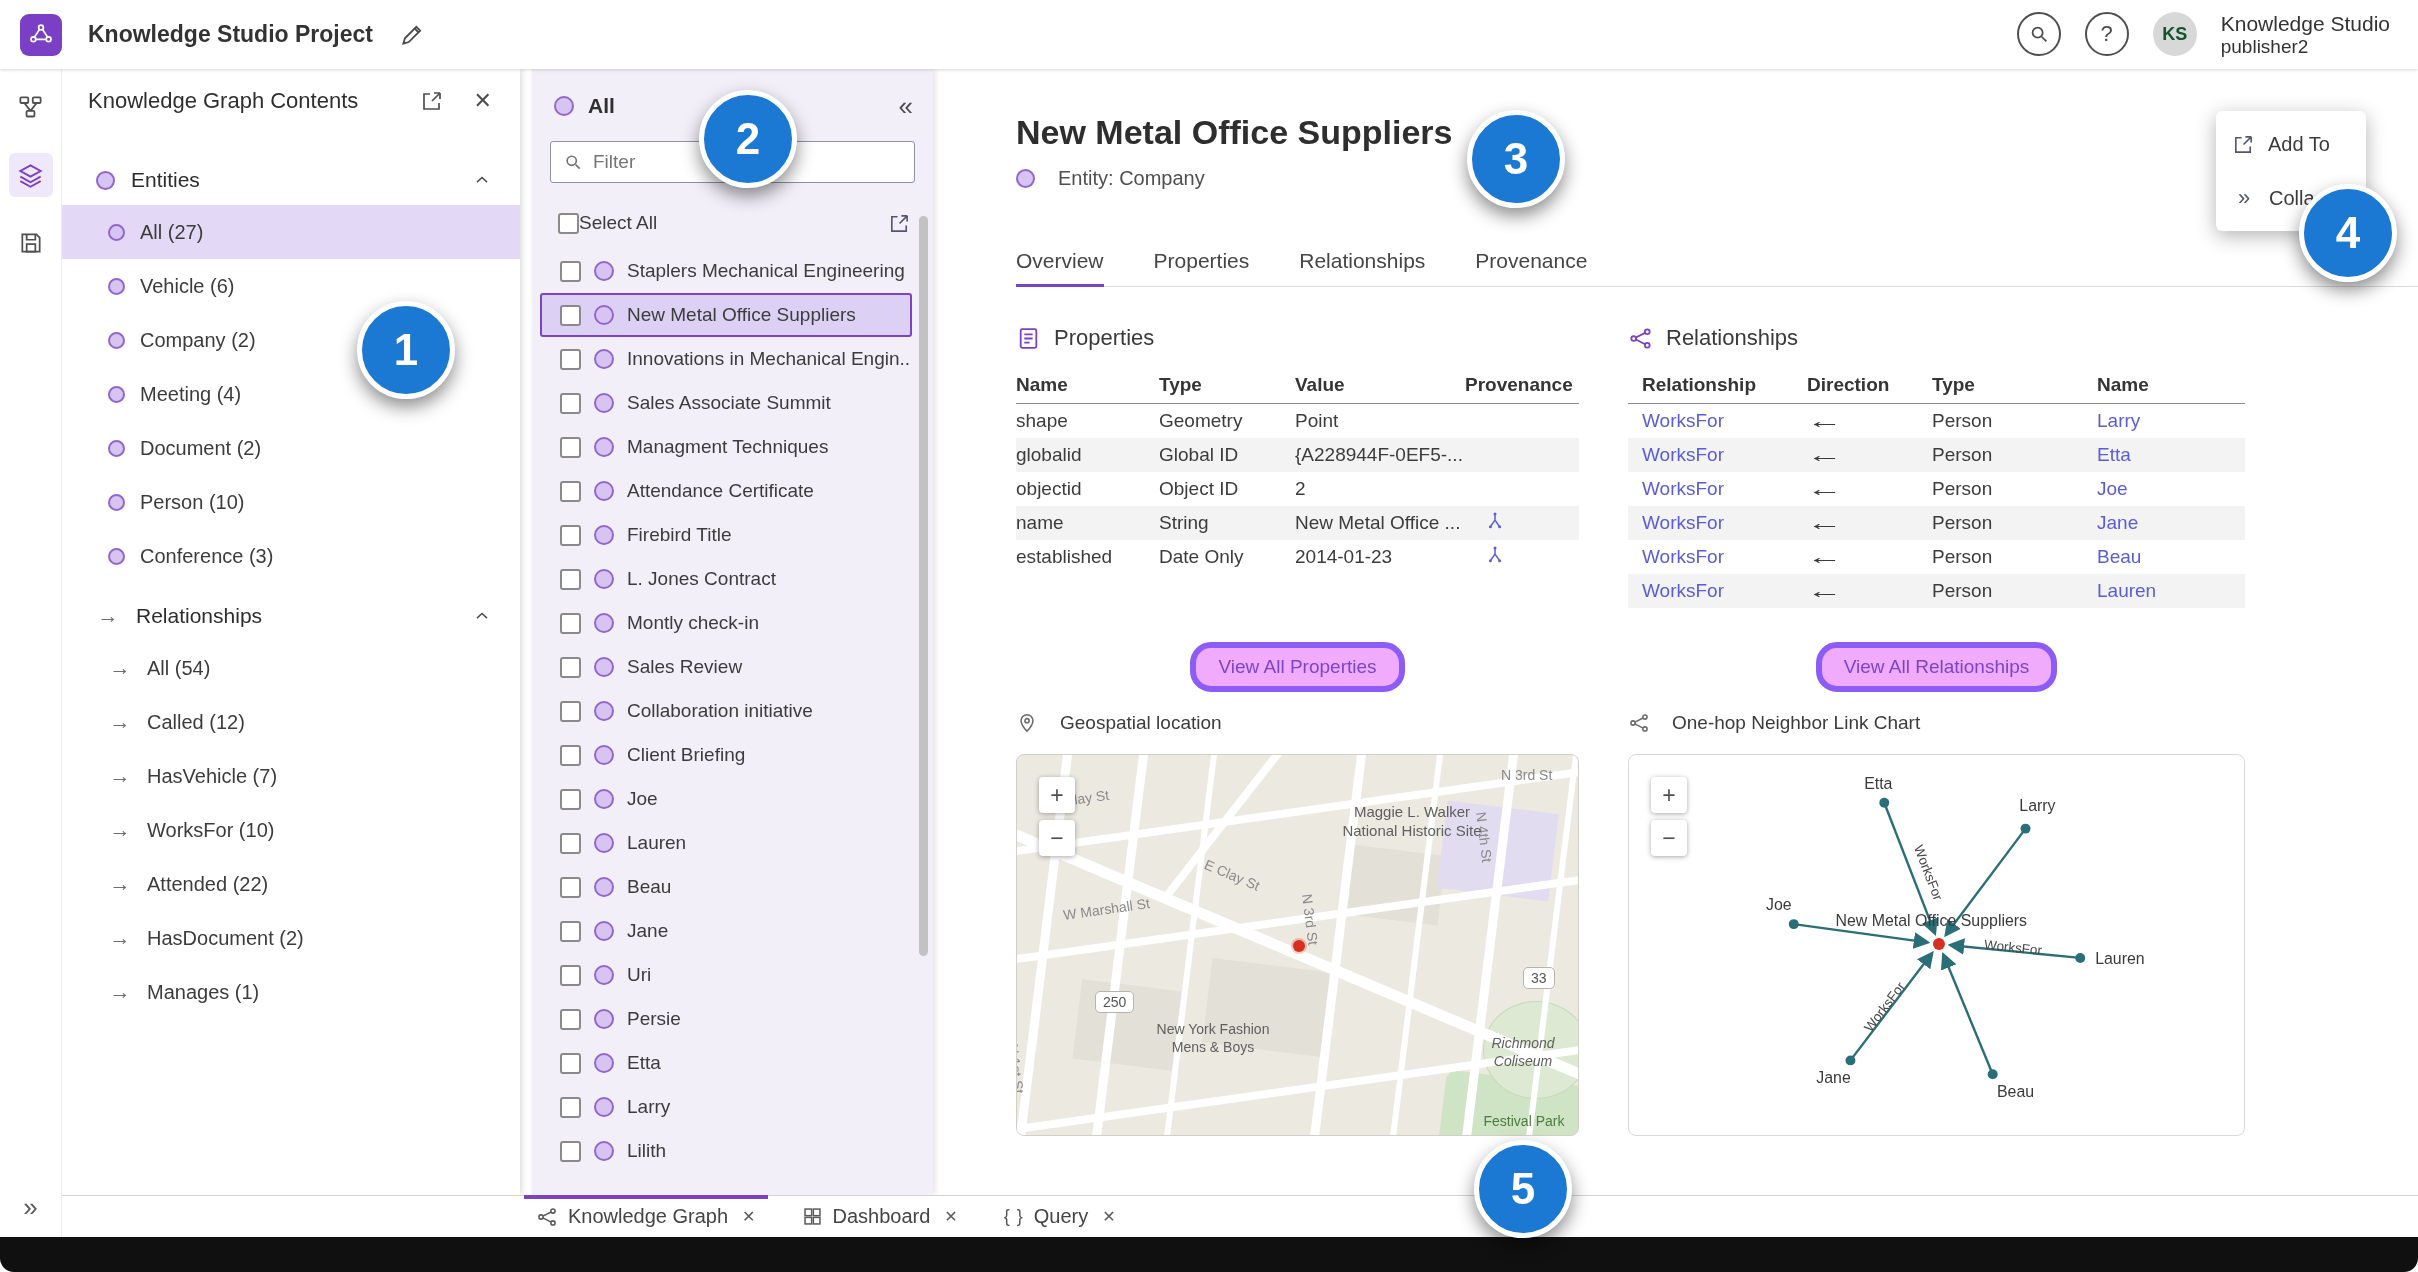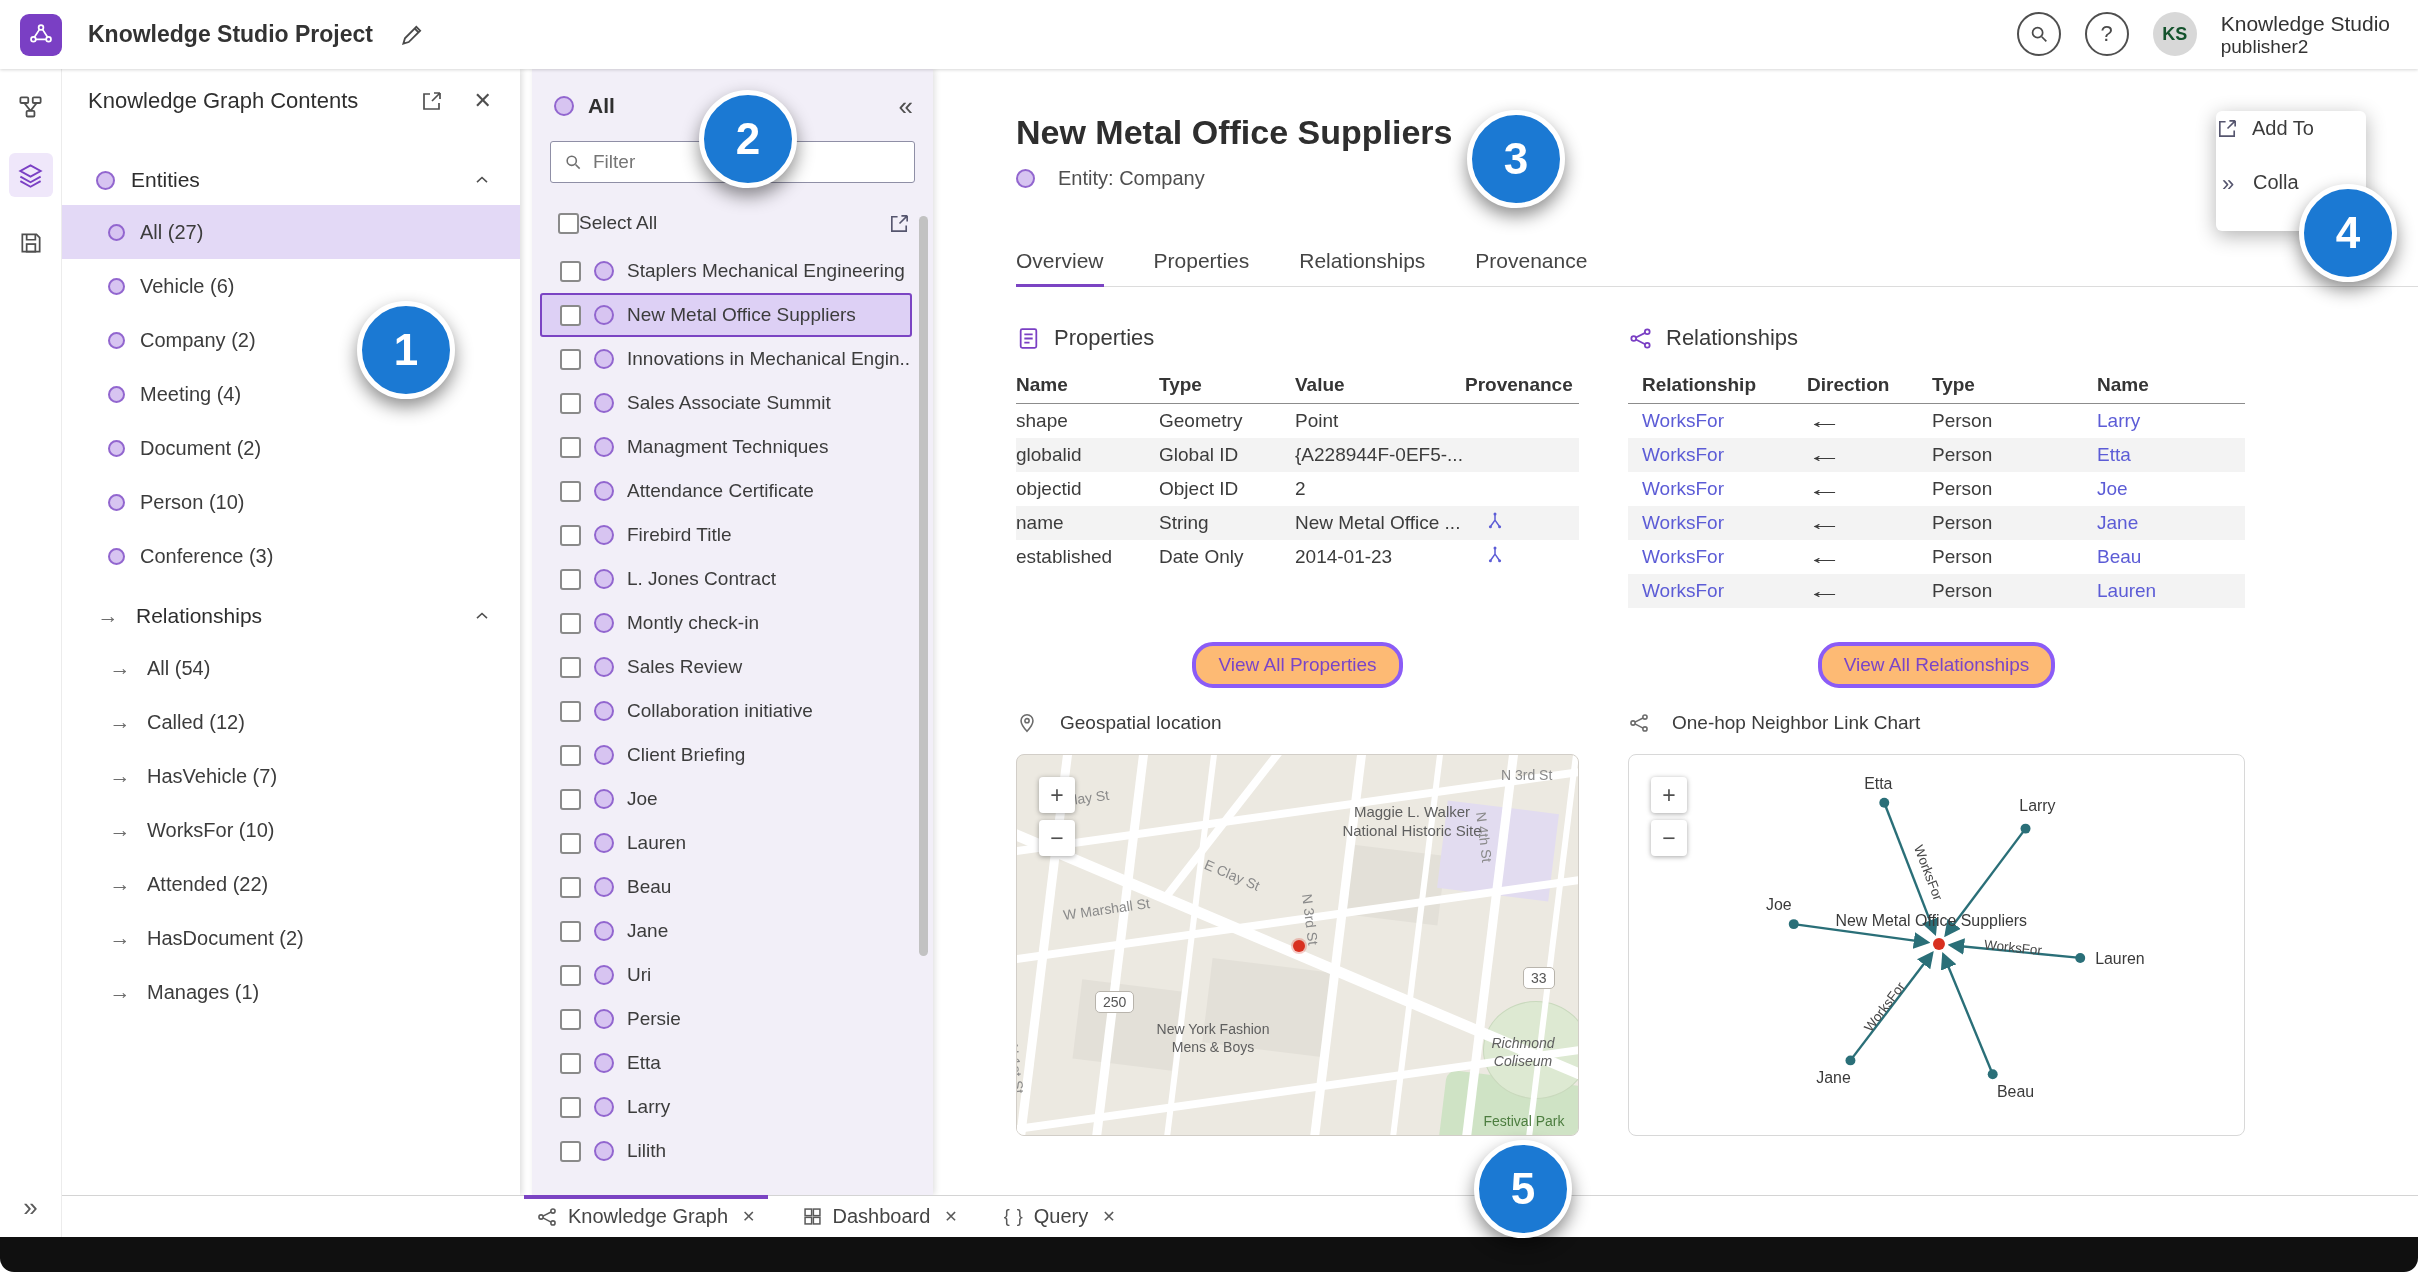--- a/index.html
+++ b/index.html
@@ -94,21 +94,21 @@
   .props { left:83px; top:297px; width:563px; }
   .props .tbl-head, .props .tbl-row { grid-template-columns:143px 136px 170px 114px; }
   .rels { left:695px; top:297px; width:617px; }
   .rels .tbl-head, .rels .tbl-row { grid-template-columns:179px 125px 165px 148px; }
   .rels .tbl-head > span:first-child, .rels .tbl-row > span:first-child { padding-left:14px; }
   .link { color:#5c5cd6; cursor:pointer; }
   .dir { display:inline-block; transform:scaleX(1.7); transform-origin:left center; font-size:21px; color:#3c3c3c; }
   .prov-ic { width:20px; height:20px; }
 
   .btn-wrap { position:absolute; top:573px; text-align:center; }
-  .view-btn { display:inline-block; background:#fdba74; border:4px solid #8b5cf6; color:#7a45c8;
+  .view-btn { display:inline-block; background:#f0abfc; border:6px solid #8b5cf6; color:#7a45c8;
               border-radius:21px; font-size:19px; padding:8px 22px; cursor:pointer;text-align:right; }
 
   .framebox { position:absolute; top:685px; height:382px; border:1px solid #d2cec8; border-radius:8px;
               overflow:hidden; background:#fff; }
   .mapbox { left:83px; width:563px; background:#ece9e1; }
   .chartbox { left:695px; width:617px; border-color:#d8d8d8; }
 
   
   .blk { position:absolute; background:#e3e0d8; }
   .sv { position:absolute; top:-25px; height:440px; width:9px; background:#fff; transform:rotate(7deg); }
@@ -134,21 +134,21 @@
   .lc-svg { position:absolute; left:0; top:0; width:100%; height:100%; }
   .edge { stroke:#2a6f78; stroke-width:2.4; }
   .nd { fill:#2a6f78; }
   .nd-center { fill:#d83020; }
   .lc-label { font-size:16px; fill:#3a3a3a; font-family:inherit; }
   .lc-elabel { font-size:13.5px; fill:#474747; font-family:inherit; }
 
   
   .float-menu { position:absolute; left:2216px; top:111px; width:150px; height:120px; background:#fff;
                 border-radius:6px; box-shadow:0 5px 20px rgba(0,0,0,.3); z-index:30; padding:6px 0; }
-  .fm-row { height:54px; display:flex; gap:13px; 
+  .fm-row { height:54px; display:flex; align-items:center; gap:13px; padding-left:16px;
             font-size:20px; color:#3c3c3c; cursor:pointer; }
   .fm-chev { font-size:22px; color:#55556e; width:24px; text-align:center; }
 
   
   .tabbar { position:absolute; left:62px; right:0; top:1195px; height:42px; background:#fff;
             border-top:1px solid #d4d4d4; display:flex; align-items:center; gap:46px;
             padding-left:474px; z-index:11; }
   .btab { position:relative; height:42px; display:flex; align-items:center; gap:10px;
           font-size:20px; color:#454545; cursor:pointer; }
   .btab .x { font-size:16px; color:#5a5a5a; margin-left:4px; }

